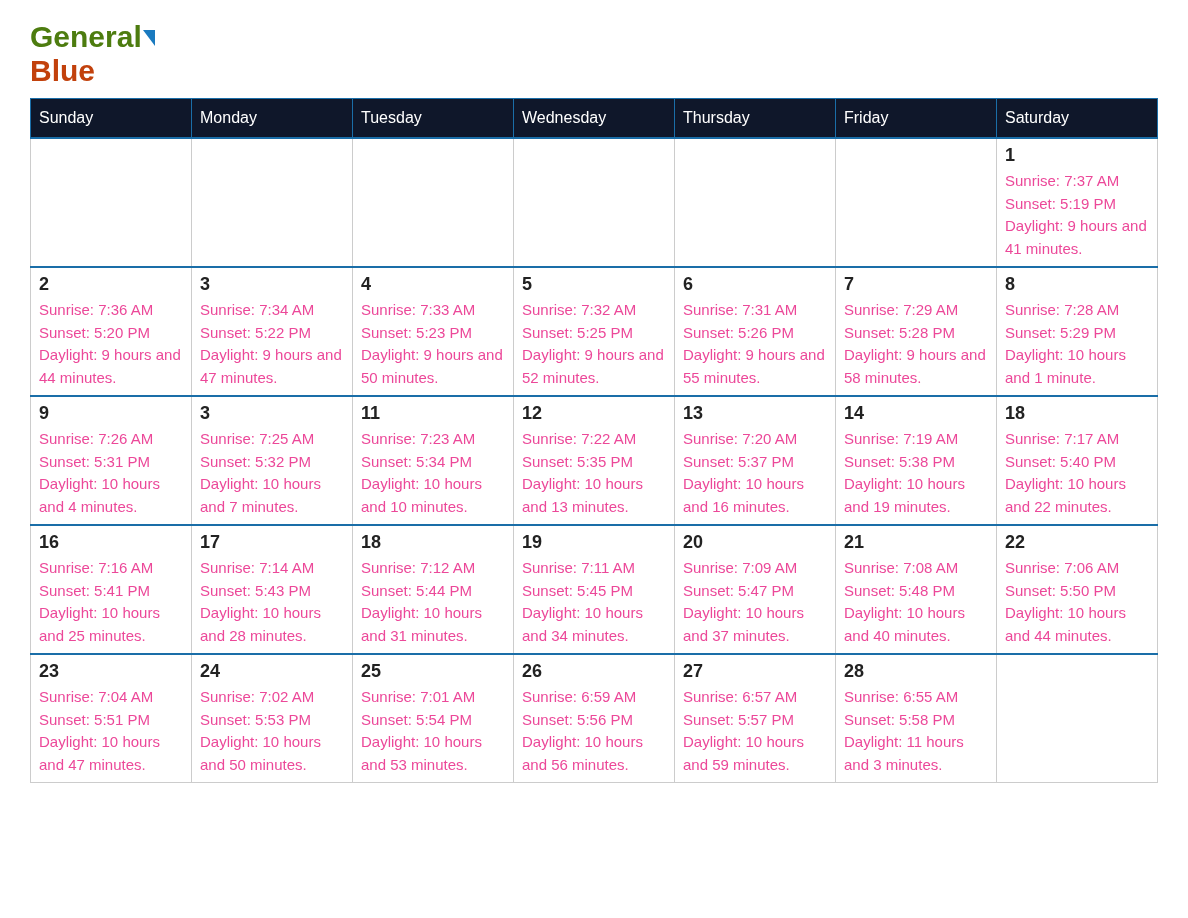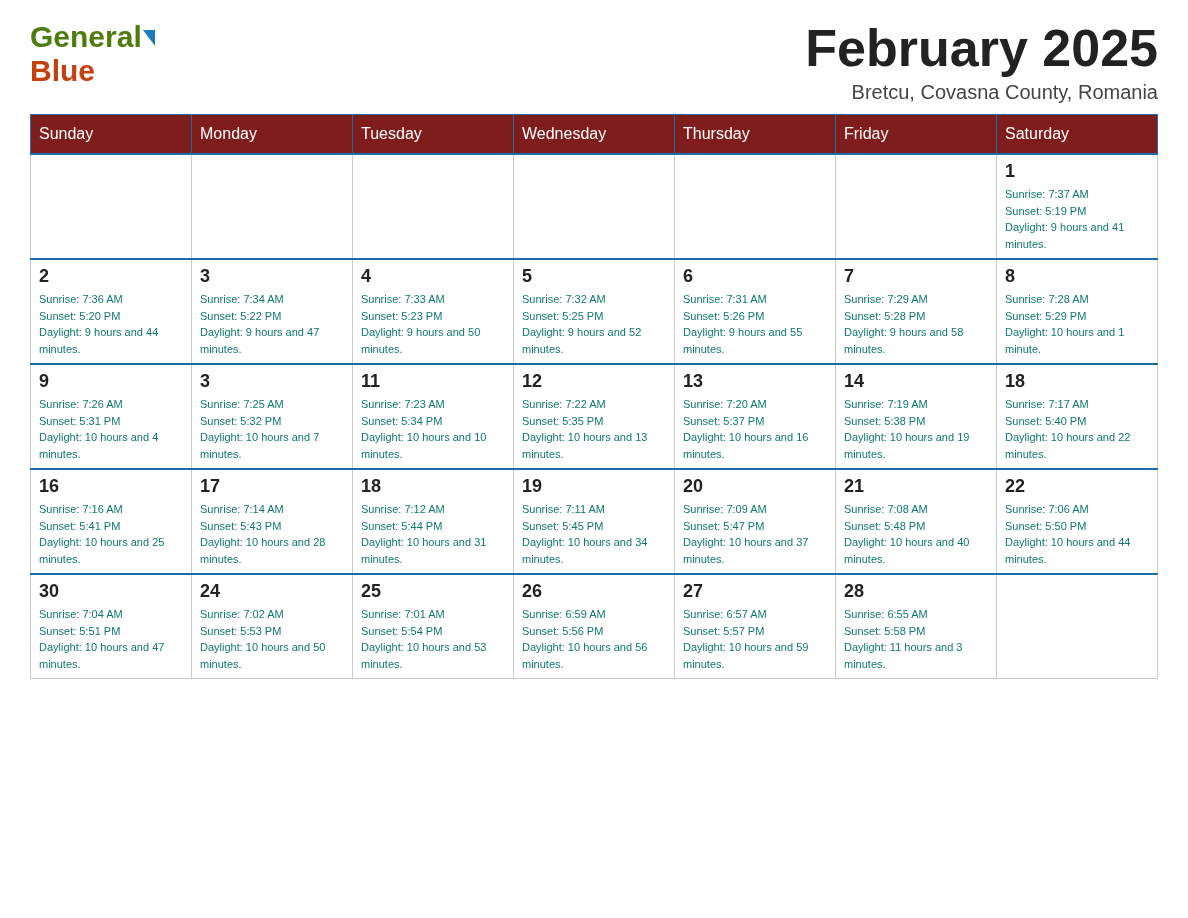--- a/index.html
+++ b/index.html
@@ -34,21 +34,21 @@
       font-size: 20px;
       color: #444;
       margin-top: 4px;
     }
     .calendar {
       width: 100%;
       border-collapse: collapse;
       margin-top: 8px;
     }
     .calendar th {
-      background-color: #7f1d1d;
+      background-color: #0f172a;
       color: #fff;
       padding: 10px 8px;
       text-align: left;
       font-size: 16px;
       font-weight: normal;
       border: 1px solid #1a6ea8;
     }
     .calendar td {
       vertical-align: top;
       border: 1px solid #ccc;
@@ -60,23 +60,23 @@
       color: #333;
     }
     .day-number {
       font-size: 18px;
       font-weight: bold;
       color: #222;
       display: block;
       margin-bottom: 4px;
     }
     .day-info {
-      font-size: 11px;
+      font-size: 15px;
       line-height: 1.5;
-      color: #0f766e;
+      color: #ec4899;
     }
     .logo-row {
       display: flex;
       align-items: center;
     }
     .logo-general {
       font-size: 30px;
       font-weight: bold;
       color: #4d7c0f;
     }
@@ -99,24 +99,20 @@
 </head>
 <body>
 
 <div class="header">
   <div class="logo">
     <div class="logo-row">
       <span class="logo-general">General</span>
       <span class="logo-arrow"></span>
     </div>
     <span class="logo-blue-text">Blue</span>
-  </div>
-  <div class="title-section">
-    <div class="month-title">February 2025</div>
-    <div class="location">Bretcu, Covasna County, Romania</div>
   </div>
 </div>
 
 <table class="calendar">
   <thead>
     <tr>
     <th>Sunday</th>
         <th>Monday</th>
         <th>Tuesday</th>
         <th>Wednesday</th>
@@ -223,21 +219,21 @@
           <span class="day-number">21</span>
           <div class="day-info">Sunrise: 7:08 AM<br>Sunset: 5:48 PM<br>Daylight: 10 hours and 40 minutes.</div>
         </td>
         <td>
           <span class="day-number">22</span>
           <div class="day-info">Sunrise: 7:06 AM<br>Sunset: 5:50 PM<br>Daylight: 10 hours and 44 minutes.</div>
         </td>
       </tr>
       <tr>
         <td>
-          <span class="day-number">30</span>
+          <span class="day-number">23</span>
           <div class="day-info">Sunrise: 7:04 AM<br>Sunset: 5:51 PM<br>Daylight: 10 hours and 47 minutes.</div>
         </td>
         <td>
           <span class="day-number">24</span>
           <div class="day-info">Sunrise: 7:02 AM<br>Sunset: 5:53 PM<br>Daylight: 10 hours and 50 minutes.</div>
         </td>
         <td>
           <span class="day-number">25</span>
           <div class="day-info">Sunrise: 7:01 AM<br>Sunset: 5:54 PM<br>Daylight: 10 hours and 53 minutes.</div>
         </td>

